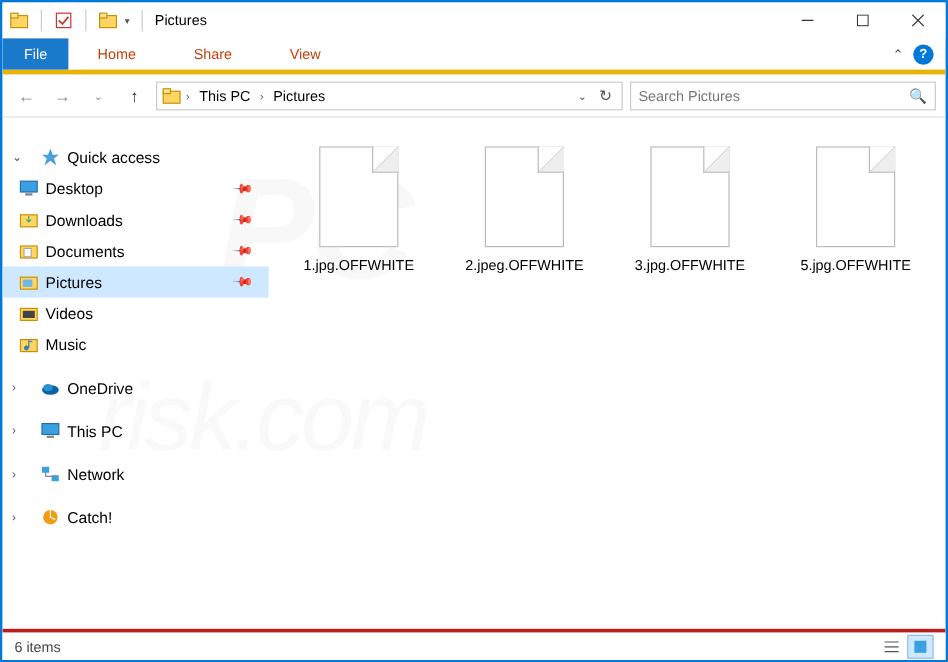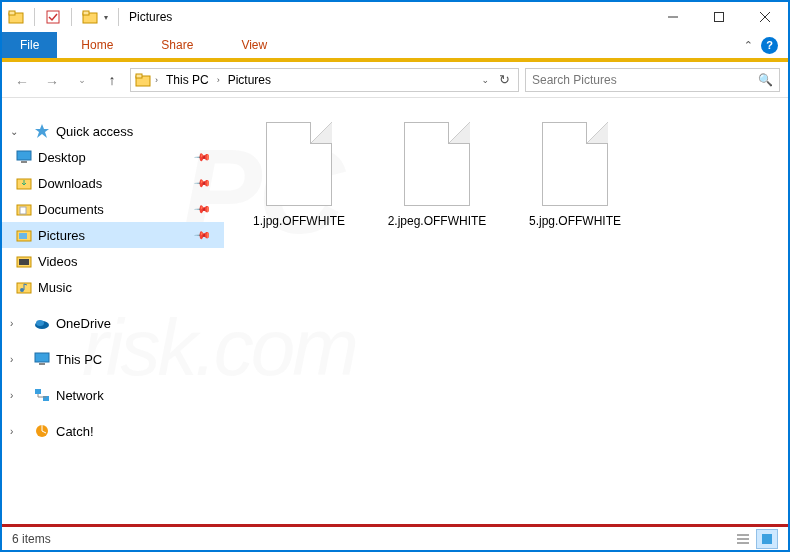--- a/index.html
+++ b/index.html
@@ -261,20 +261,27 @@
           <div class="sheet"></div>
           <div class="fold"></div>
         </div>
       <div class="file-name">2.jpeg.OFFWHITE</div>
     </div>
     <div class="file-item">
       <div class="file-icon">
           <div class="sheet"></div>
           <div class="fold"></div>
         </div>
+      <div class="file-name">3.jpg.OFFWHITE</div>
+    </div>
+    <div class="file-item">
+      <div class="file-icon">
+          <div class="sheet"></div>
+          <div class="fold"></div>
+        </div>
       <div class="file-name">5.jpg.OFFWHITE</div>
     </div>
   </div>
 </div>
 
 <div class="status">
   <span>6 items</span>
   <div class="views">
     <div class="view">
       <svg width="12" height="12">

